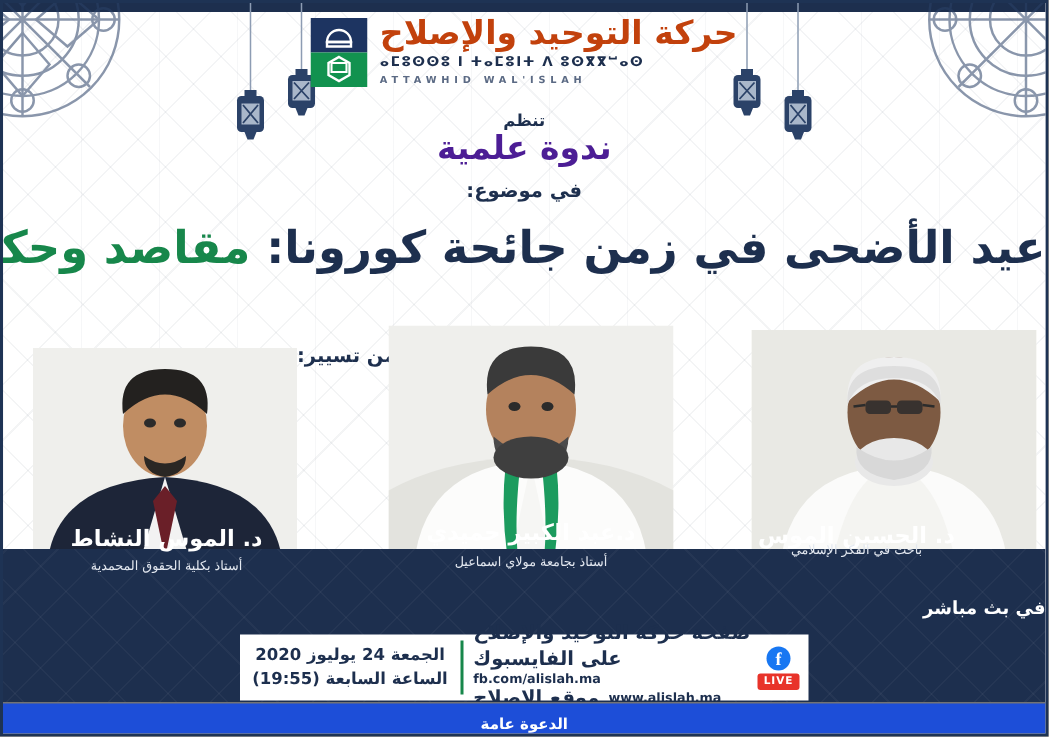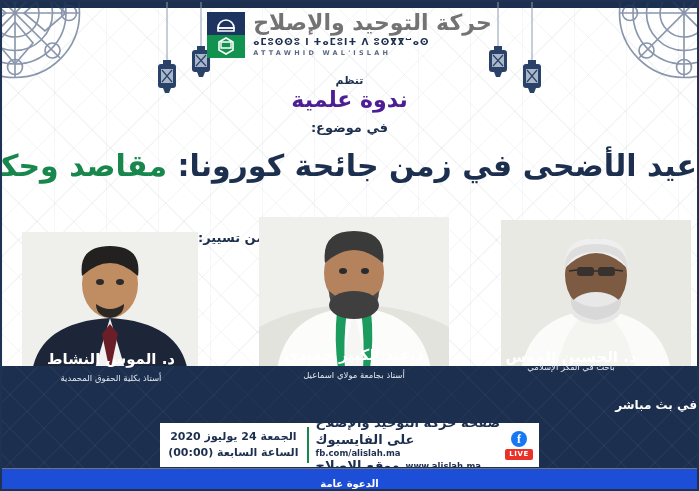--- a/index.html
+++ b/index.html
@@ -24,21 +24,21 @@
   .mandala{position:absolute;top:-64px;left:-62px;width:150px;height:150px;opacity:.55;}
   .mandala.right{left:auto;right:-62px;transform:scaleX(-1);}
   
   .lantern{position:absolute;top:0;}
   
   .logo-wrap{
     position:absolute;top:10px;left:0;width:100%;
     display:flex;justify-content:center;align-items:flex-start;gap:6px;
   }
   .logo-text{display:flex;flex-direction:column;align-items:flex-end;line-height:1;}
-  .logo-ar{font-size:22px;font-weight:bold;color:#737373;letter-spacing:0px;}
+  .logo-ar{font-size:22px;font-weight:bold;color:#c2410c;letter-spacing:0px;}
   .logo-tif{font-size:9px;font-weight:bold;color:#1d2f4e;letter-spacing:1px;margin-top:4px;direction:ltr;}
   .logo-lat{font-size:6.5px;font-weight:bold;color:#5b6a84;letter-spacing:3.2px;margin-top:3px;direction:ltr;}
   .logo-mark{width:38px;height:46px;flex:0 0 auto;margin-right:2px;}
   
   .head{position:absolute;left:0;width:100%;text-align:center;}
   .tanzim{top:72px;font-size:11px;font-weight:bold;color:#1d2f4e;}
   .nadwa{top:85px;font-size:22px;font-weight:bold;color:#4c1d95;letter-spacing:-0.5px;}
   .mawdou{top:118px;font-size:13px;font-weight:bold;color:#1d2f4e;}
   .title{
     top:146px;font-size:30px;font-weight:bold;color:#1d2f4e;
@@ -327,21 +327,21 @@
             <span class="urlline">www.alislah.ma</span>
             <span class="fbline">موقع الإصلاح</span>
           </div>
         </div>
       </div>
 
       <div class="divider"></div>
 
       <div class="box-date">
         <div>الجمعة 24 يوليوز 2020</div>
-        <div>الساعة السابعة (00:00)</div>
+        <div>الساعة السابعة (19:55)</div>
       </div>
 
     </div>
   </div>
 
   <div class="footer">
     <span>الدعوة عامة</span>
   </div>
 
 </div>

